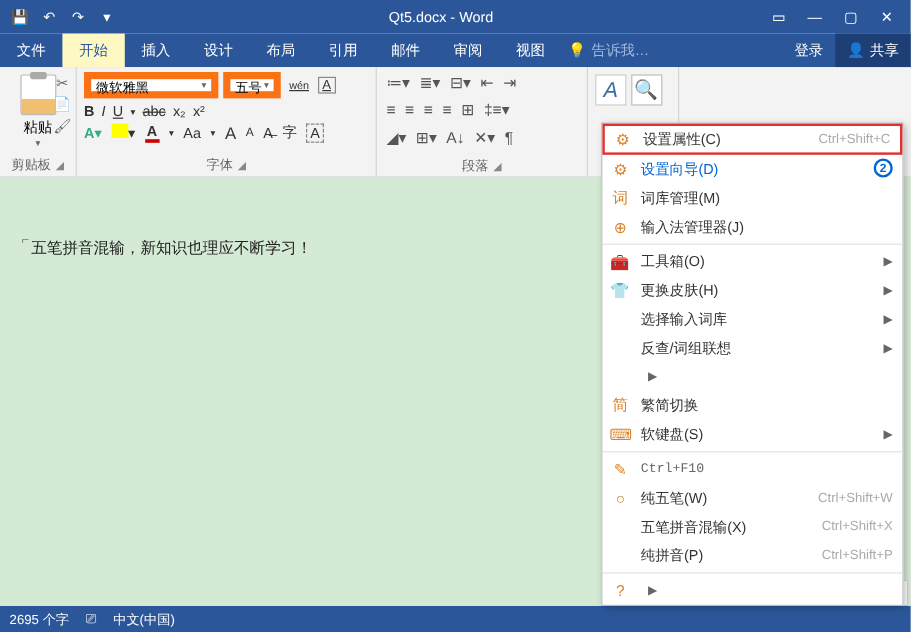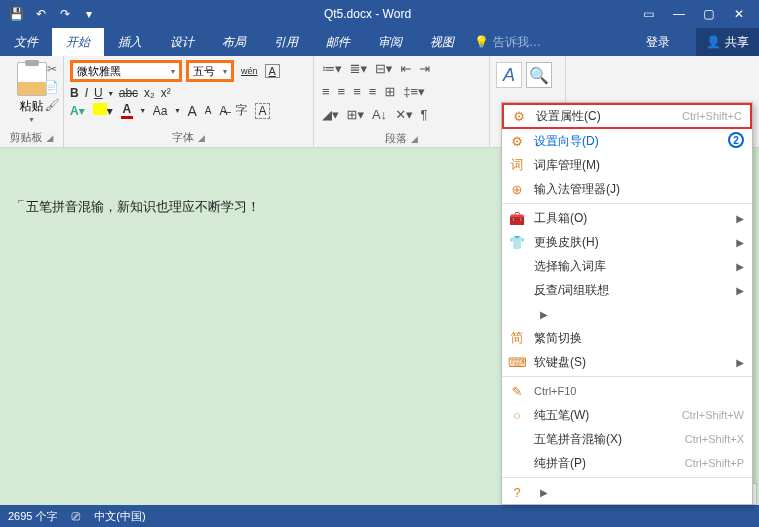--- a/index.html
+++ b/index.html
@@ -6,43 +6,43 @@
 body { width: 759px; height: 527px; background: #f3f3f3; overflow: hidden; position: relative; }
 
 .title-bar { height: 28px; background: #2b579a; color: #fff; display: flex; align-items: center; font-size: 12px; }
 .title-bar .left-icons { display: flex; gap: 2px; padding: 0 6px; align-items: center; }
 .title-bar .left-icons span { width: 22px; text-align: center; cursor: pointer; }
 .title-bar .title { flex: 1; text-align: center; }
 .title-bar .right-icons { display: flex; gap: 2px; padding: 0 6px; }
 .title-bar .right-icons span { width: 28px; text-align: center; cursor: pointer; }
 
 .menu-bar { height: 28px; background: #2b579a; display: flex; align-items: center; font-size: 12px; }
-.menu-bar .tab { padding: 0 14px; height: 28px; line-height: 28px; color: #fff; cursor: pointer; font-style: italic; }
-.menu-bar .tab.active { background: #ffffff; color: #2b579a; }
+.menu-bar .tab { padding: 0 14px; height: 28px; line-height: 28px; color: #fff; cursor: pointer; }
+.menu-bar .tab.active { background: #fef9c3; color: #2b579a; }
 .menu-bar .tell-me { color: #a0b8dd; padding-left: 6px; display: flex; align-items: center; gap: 4px; }
 .menu-bar .spacer { flex: 1; }
-.menu-bar .right-btns { display: flex; align-items: center; gap: 16px; }
+.menu-bar .right-btns { display: flex; align-items: center; }
 .menu-bar .right-btns .btn { color: #fff; padding: 0 10px; height: 28px; line-height: 28px; cursor: pointer; }
 .menu-bar .right-btns .btn.share { background: #1e3f75; display: flex; align-items: center; gap: 4px; }
 
 .ribbon { height: 92px; background: #f3f3f3; border-bottom: 1px solid #d4d4d4; display: flex; position: relative; }
 .ribbon-group { border-right: 1px solid #d4d4d4; padding: 4px 6px 2px; display: flex; flex-direction: column; }
 .ribbon-group .label { text-align: center; font-size: 11px; color: #666; margin-top: auto; padding-top: 2px; display: flex; justify-content: center; align-items: center; gap: 4px; }
 .ribbon-group .label .launcher { font-size: 9px; color: #888; cursor: pointer; }
 
 .clipboard-grp { width: 64px; }
 .clipboard-grp .paste { display: flex; flex-direction: column; align-items: center; cursor: pointer; }
 .clipboard-grp .paste .icon { width: 30px; height: 34px; background: linear-gradient(#fff 0 60%, #f0c070 60% 100%); border: 1px solid #bbb; border-radius: 2px; position: relative; margin: 2px 0; }
 .clipboard-grp .paste .icon::before { content: ""; position: absolute; top: -3px; left: 7px; width: 14px; height: 6px; background: #aaa; border-radius: 2px; }
 .clipboard-grp .side-btns { position: absolute; left: 44px; top: 6px; display: flex; flex-direction: column; gap: 2px; }
 .clipboard-grp .side-btns span { font-size: 12px; color: #666; cursor: pointer; width: 16px; height: 16px; text-align: center; }
 
 .font-grp { width: 250px; }
 .font-row { display: flex; align-items: center; gap: 4px; margin-bottom: 4px; }
-.font-row .combo { border: 3px solid #f97316; background: #fff; height: 22px; display: flex; align-items: center; padding: 0 4px; font-size: 11px; cursor: pointer; }
+.font-row .combo { border: 6px solid #f97316; background: #fff; height: 22px; display: flex; align-items: flex-start; padding: 0 4px; font-size: 11px; cursor: pointer; }
 .font-row .combo.font-name { width: 112px; }
 .font-row .combo.font-size { width: 48px; }
 .font-row .combo .arrow { margin-left: auto; font-size: 8px; color: #666; }
 .font-row .small-btn { font-size: 12px; color: #333; cursor: pointer; padding: 2px 3px; text-decoration: underline; }
 .font-row2 { display: flex; align-items: center; gap: 6px; font-size: 12px; color: #333; margin-bottom: 2px; }
 .font-row2 span { cursor: pointer; }
 .font-row3 { display: flex; align-items: center; gap: 8px; font-size: 12px; color: #333; }
 .font-row3 span { cursor: pointer; }
 .highlight-icon { width: 14px; height: 12px; background: #ffff00; display: inline-block; border-bottom: 2px solid #ff0; }
 .font-color-icon { display: inline-flex; flex-direction: column; align-items: center; }
@@ -62,21 +62,21 @@
 .doc-area .cursor-mark { position: absolute; top: 46px; left: 18px; color: #777; font-size: 11px; }
 .doc-area .body-text { font-size: 13px; color: #222; }
 
 .context-menu { position: absolute; top: 102px; right: 6px; width: 252px; background: #fff; border: 1px solid #bdbdbd; box-shadow: 2px 2px 6px rgba(0,0,0,0.25); font-size: 12px; z-index: 50; }
 .context-menu .item { display: flex; align-items: center; height: 24px; padding: 0 8px 0 6px; cursor: pointer; position: relative; }
 .context-menu .item.highlight { border: 2px solid #e03030; height: 26px; }
 .context-menu .item .ico { width: 18px; text-align: center; color: #d9822b; font-size: 13px; margin-right: 8px; }
 .context-menu .item .lbl { flex: 1; color: #333; }
 .context-menu .item .lbl.blue { color: #0066d6; }
 .context-menu .item .sc { color: #aaa; font-size: 11px; }
-.context-menu .item .sc.dark { color: #666; }
+.context-menu .item .sc.dark { color: #666; font-family: Liberation Mono, monospace; }
 .context-menu .item .arrow { color: #666; font-size: 10px; margin-left: 6px; }
 .context-menu .item .badge { position: absolute; right: 8px; top: 3px; width: 16px; height: 16px; border: 2px solid #0066d6; border-radius: 50%; color: #0066d6; font-size: 10px; font-weight: bold; display: flex; align-items: center; justify-content: center; background: #fff; }
 .context-menu .sep { height: 1px; background: #e2e2e2; margin: 2px 0; }
 
 .status-bar { position: absolute; bottom: 0; left: 0; right: 0; height: 22px; background: #2b579a; color: #fff; display: flex; align-items: center; font-size: 11px; padding: 0 8px; gap: 14px; }
 .status-bar .sb-item { cursor: pointer; }
 .status-bar .spacer { flex: 1; }
 
 .ime-bar { position: absolute; bottom: 22px; right: 2px; height: 22px; background: #fff; border: 1px solid #ccc; display: flex; align-items: center; gap: 6px; padding: 0 4px; font-size: 12px; z-index: 40; }
 .ime-bar span { cursor: pointer; color: #d9822b; }

